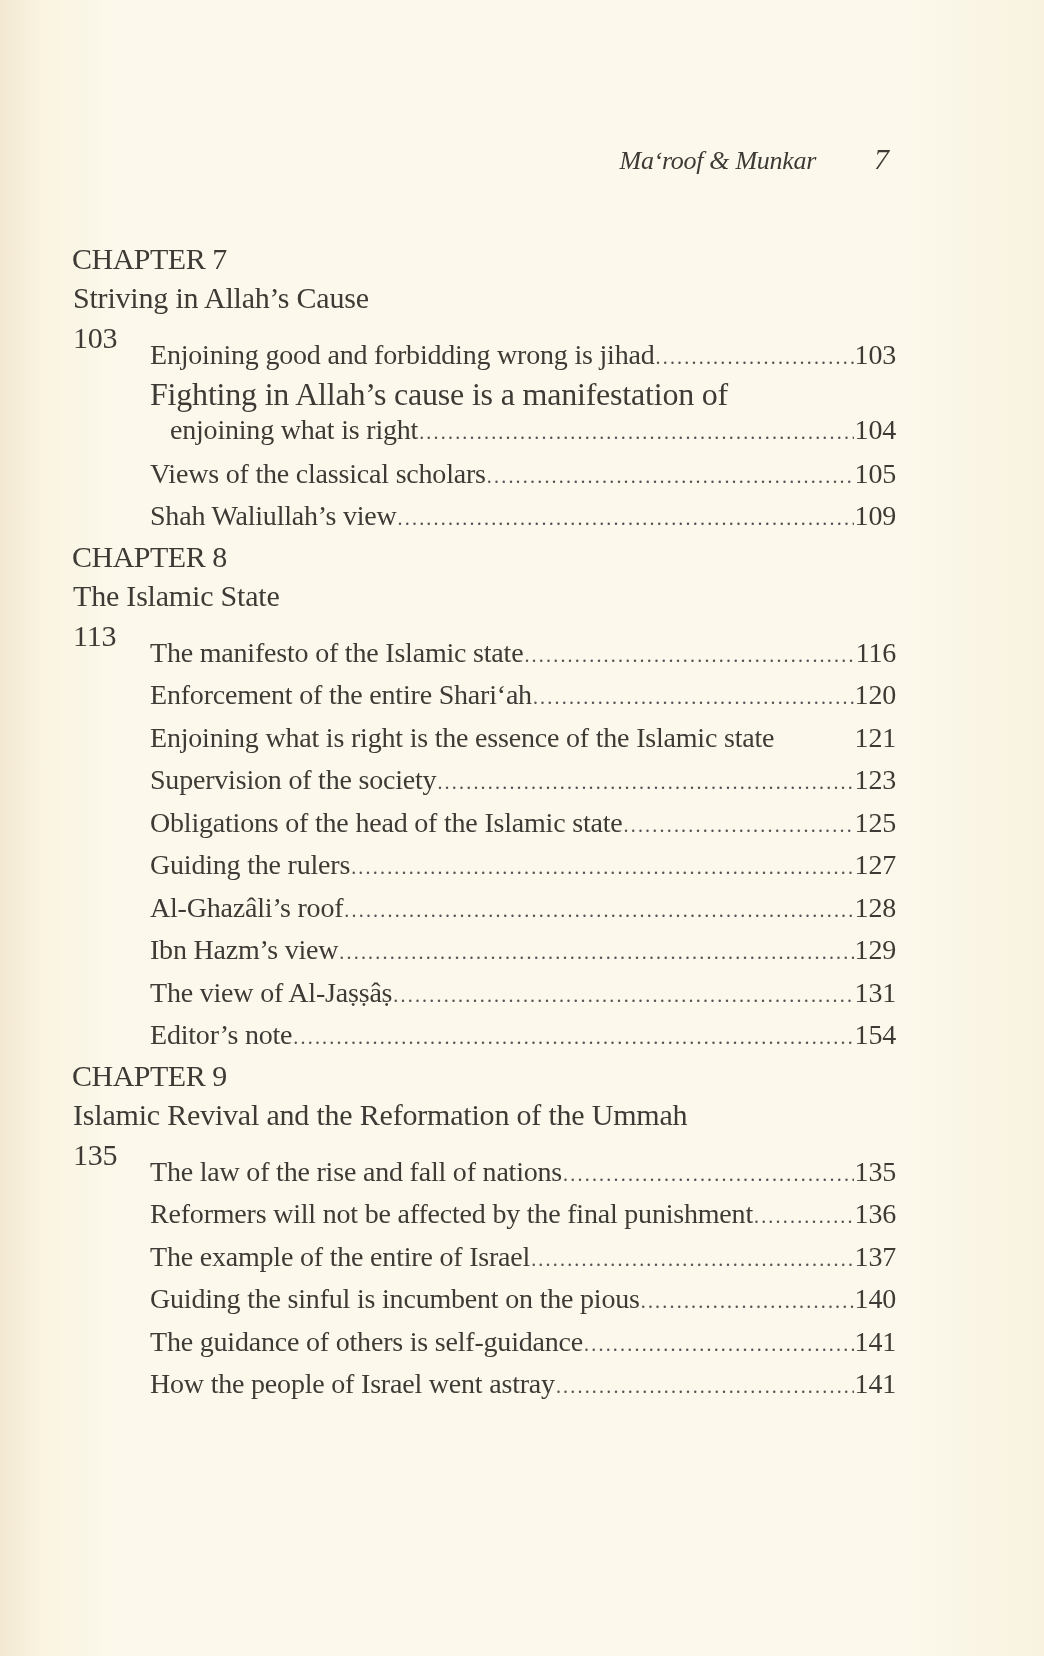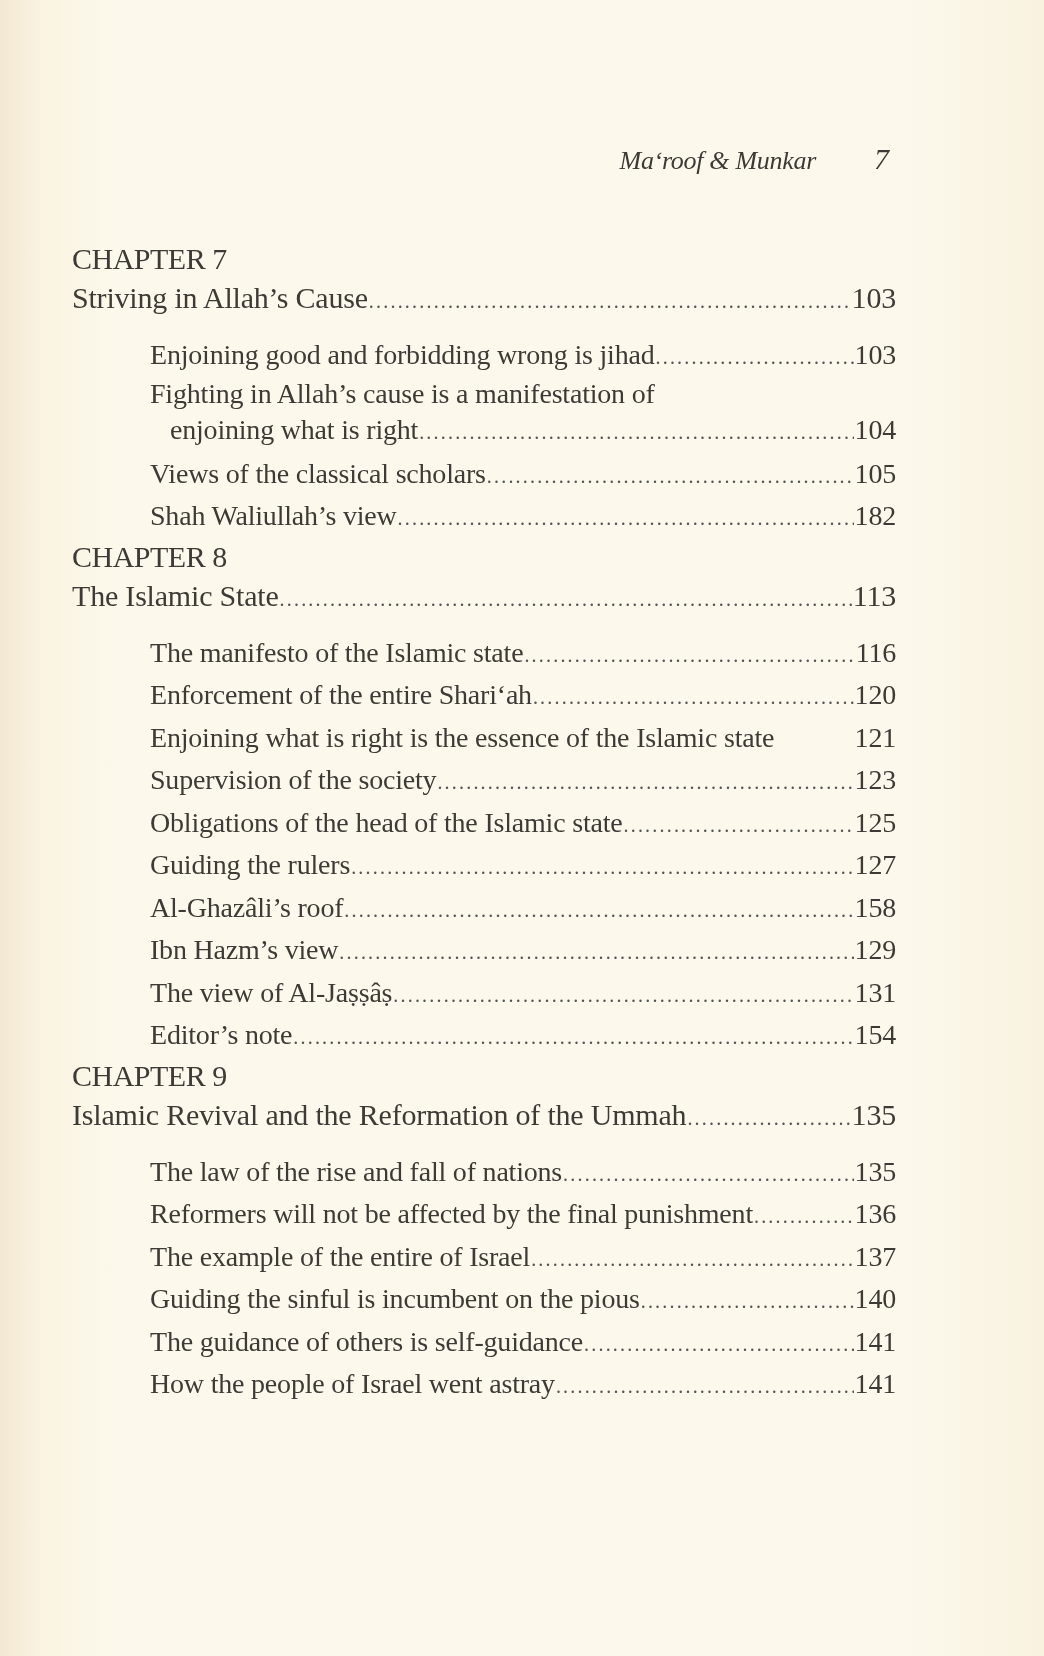--- a/index.html
+++ b/index.html
@@ -28,23 +28,23 @@
     display: flex; align-items: baseline; font-size: 28px; letter-spacing: -0.2px;
   }
   .entry .t { white-space: nowrap; }
   .entry .dots {
     flex: 1; overflow: hidden; white-space: nowrap; margin: 0 1px;
     font-size: 20px; letter-spacing: 2.2px; color: #555;
   }
   .entry .dots::after { content: "........................................................................................................................................................................................................"; }
   .entry .p { white-space: nowrap; }
   .entry.nodots .gap { flex: 1; }
-  .chapter-title { font-size: 30px; height: 48px; line-height: 40px; }
+  .chapter-title { font-size: 30px; height: 48px; line-height: 40px; flex-direction: column; }
   .sub { padding-left: 78px; height: 42.5px; line-height: 42px; }
-  .sub-wrap1 { padding-left: 78px; height: 34px; line-height: 34px; font-size: 28px; }
+  .sub-wrap1 { padding-left: 78px; height: 34px; line-height: 34px; font-size: 32px; }
   .sub-wrap2 { padding-left: 98px; height: 42px; line-height: 38px; }
   .first-sub { margin-top: 8px; }
 </style>
 </head>
 <body>
 
 <div class="running-head">
   <span class="rh-title">Ma‘roof &amp; Munkar</span>
   <span class="rh-page">7</span>
 </div>
@@ -75,21 +75,21 @@
       </div>
     </div>
     <div class="entry sub">
       <span class="t">Views of the classical scholars</span>
       <span class="dots"></span>
       <span class="p">105</span>
     </div>
     <div class="entry sub">
       <span class="t">Shah Waliullah’s view</span>
       <span class="dots"></span>
-      <span class="p">182</span>
+      <span class="p">109</span>
     </div>
   </div>
 
   <div>
     <div class="chapter-label">CHAPTER 8</div>
     <div class="entry chapter-title">
       <span class="t">The Islamic State</span>
       <span class="dots"></span>
       <span class="p">113</span>
     </div>
@@ -119,21 +119,21 @@
       <span class="p">125</span>
     </div>
     <div class="entry sub">
       <span class="t">Guiding the rulers</span>
       <span class="dots"></span>
       <span class="p">127</span>
     </div>
     <div class="entry sub">
       <span class="t">Al-Ghazâli’s roof</span>
       <span class="dots"></span>
-      <span class="p">158</span>
+      <span class="p">128</span>
     </div>
     <div class="entry sub">
       <span class="t">Ibn Hazm’s view</span>
       <span class="dots"></span>
       <span class="p">129</span>
     </div>
     <div class="entry sub">
       <span class="t">The view of Al-Jaṣṣâṣ</span>
       <span class="dots"></span>
       <span class="p">131</span>

